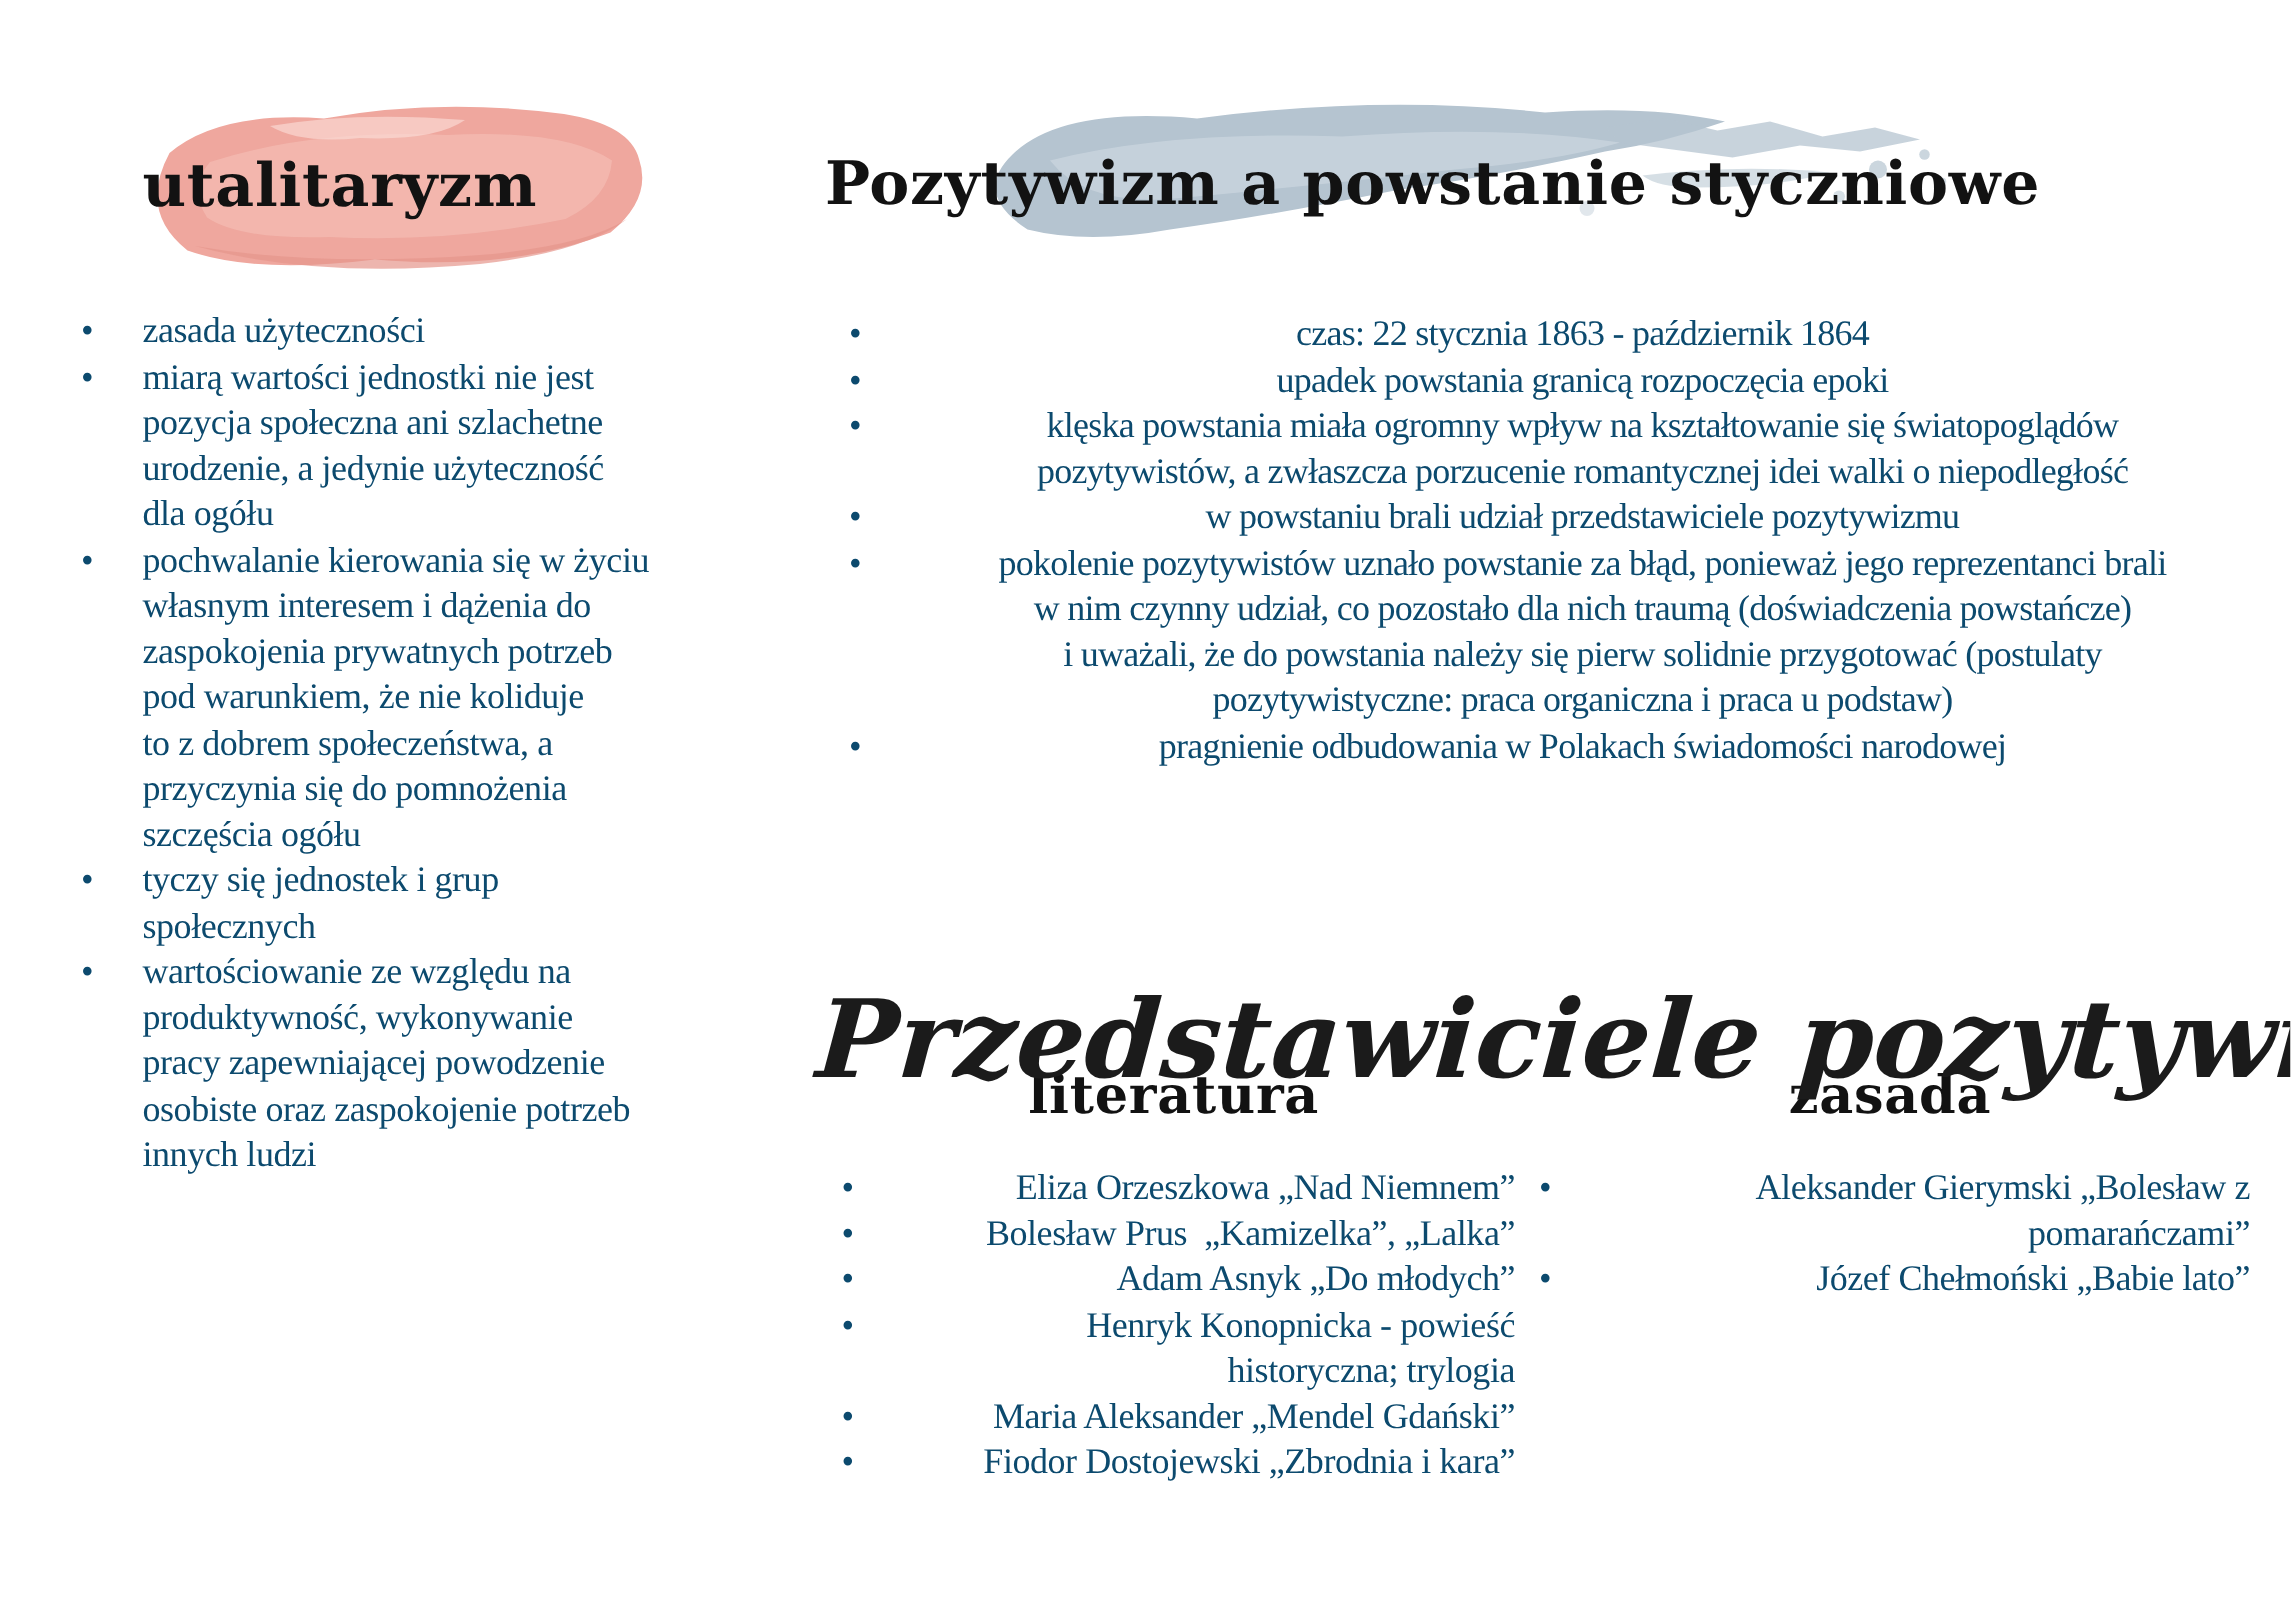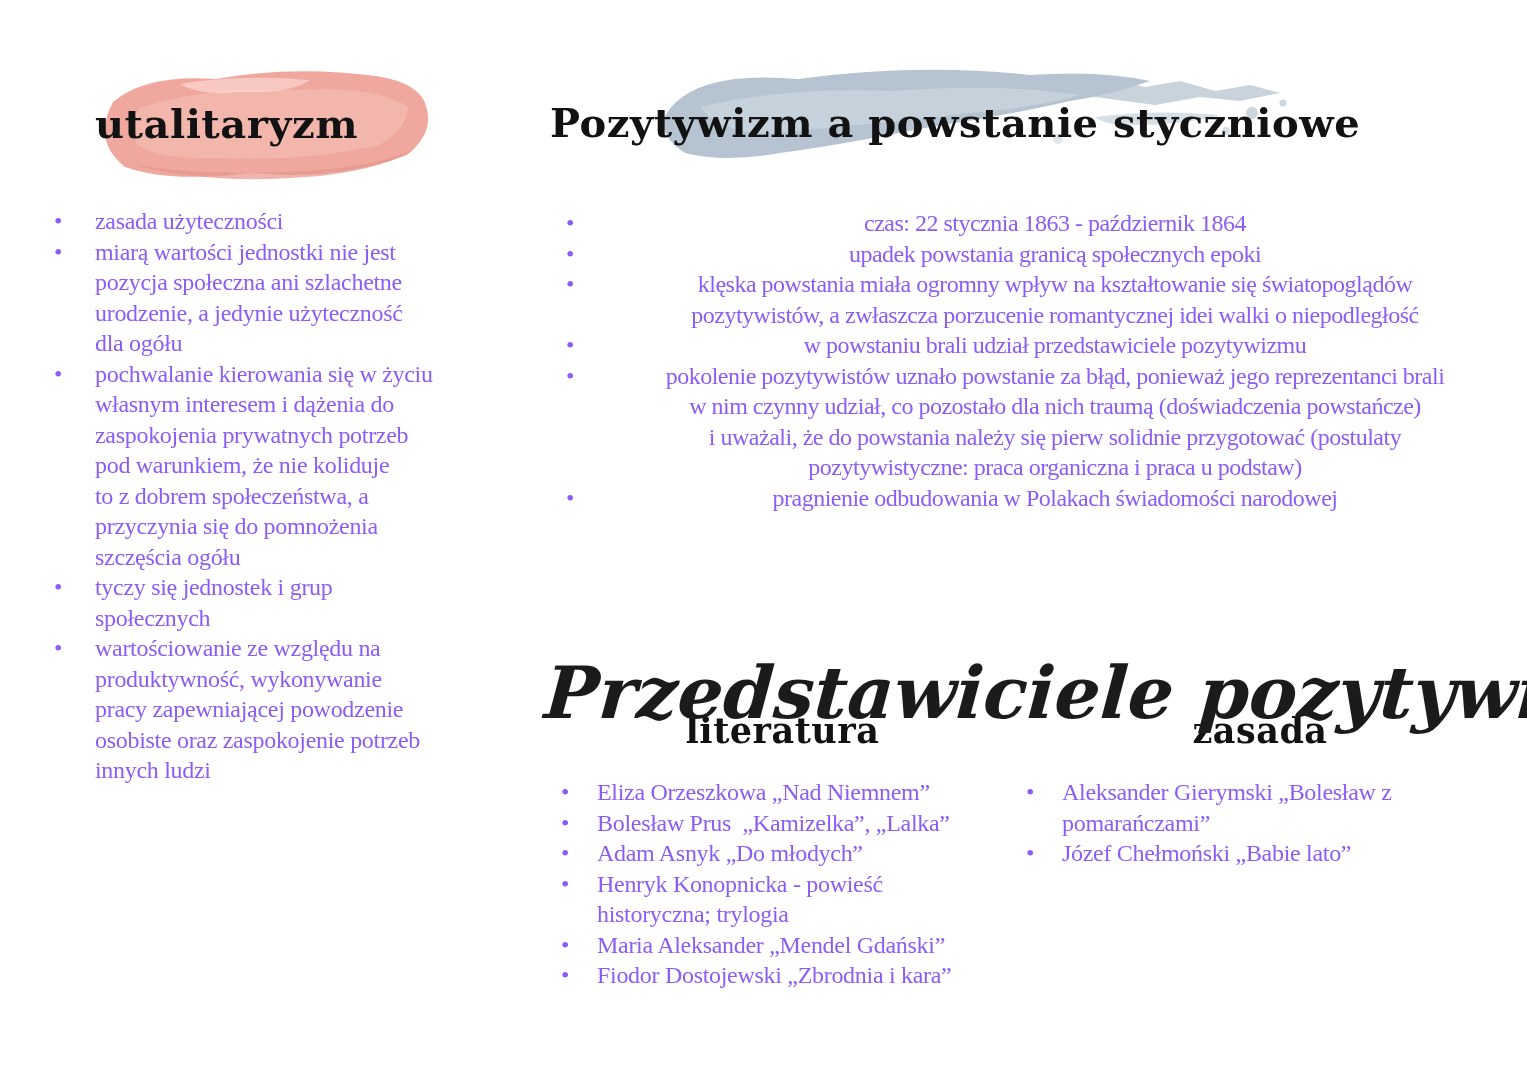--- a/index.html
+++ b/index.html
@@ -46,41 +46,41 @@
     margin-bottom:26px;
     letter-spacing:0.5px;
   }
   
   ul.notes { list-style:none; position:relative; z-index:1; }
   ul.notes li {
     position:relative;
     white-space:pre-wrap;
     font-size:24px;
     line-height:30.5px;
-    color:#8b5cf6;
+    color:#0c4a6e;
   }
   ul.notes li::before {
     content:"\2022";
     position:absolute;
     left:6px; top:0;
     font-size:24px;
   }
   #left-list  { position:absolute; left:48px;  top:206px; width:445px; }
   #left-list li  { padding-left:47px; letter-spacing:-0.3px; }
   #right-list { position:absolute; left:560px; top:208px; width:950px;text-align:center; }
   #right-list li { padding-left:40px; letter-spacing:-0.5px; }
   
   #bottom {
     position:absolute; left:555px; top:710px; width:950px;
     display:flex; z-index:1;
   }
   .rep-col-lit { width:455px; }
   .rep-col-szt { width:480px; margin-left:10px; }
   .rep-col-lit ul.notes li,
-  .rep-col-szt ul.notes li { padding-left:42px; letter-spacing:-0.3px; }
+  .rep-col-szt ul.notes li { padding-left:42px; letter-spacing:-0.3px;text-align:right; }
 </style>
 </head>
 <body>
 
 <div class="page">
 
   <div class="brush" style="left:88px; top:62px; width:348px; height:128px;">
     <svg viewBox="0 0 348 128" preserveAspectRatio="none" aria-hidden="true">
       <path d="M25 40 Q58 12 128 17 Q205 3 288 14 Q332 21 338 44 Q347 70 319 93 Q252 119 162 111 Q82 121 37 105 Q4 79 25 40 Z" fill="#efa79e"></path>
       <path d="M52 46 Q120 24 210 28 Q288 24 320 45 Q318 70 289 84 Q212 100 132 96 Q72 98 50 83 Q37 63 52 46 Z" fill="#f6c3ba" opacity="0.55"></path>
@@ -124,21 +124,21 @@
 produktywność, wykonywanie
 pracy zapewniającej powodzenie
 osobiste oraz zaspokojenie potrzeb
 innych ludzi</li>
     </ul>
 
   <h1 id="right-title" class="slab-title">Pozytywizm a powstanie styczniowe</h1>
 
   <ul id="right-list" class="notes">
       <li>czas: 22 stycznia 1863 - październik 1864</li>
-      <li>upadek powstania granicą społecznych epoki</li>
+      <li>upadek powstania granicą rozpoczęcia epoki</li>
       <li>klęska powstania miała ogromny wpływ na kształtowanie się światopoglądów
 pozytywistów, a zwłaszcza porzucenie romantycznej idei walki o niepodległość</li>
       <li>w powstaniu brali udział przedstawiciele pozytywizmu</li>
       <li>pokolenie pozytywistów uznało powstanie za błąd, ponieważ jego reprezentanci brali
 w nim czynny udział, co pozostało dla nich traumą (doświadczenia powstańcze)
 i uważali, że do powstania należy się pierw solidnie przygotować (postulaty
 pozytywistyczne: praca organiczna i praca u podstaw)</li>
       <li>pragnienie odbudowania w Polakach świadomości narodowej</li>
     </ul>
 

